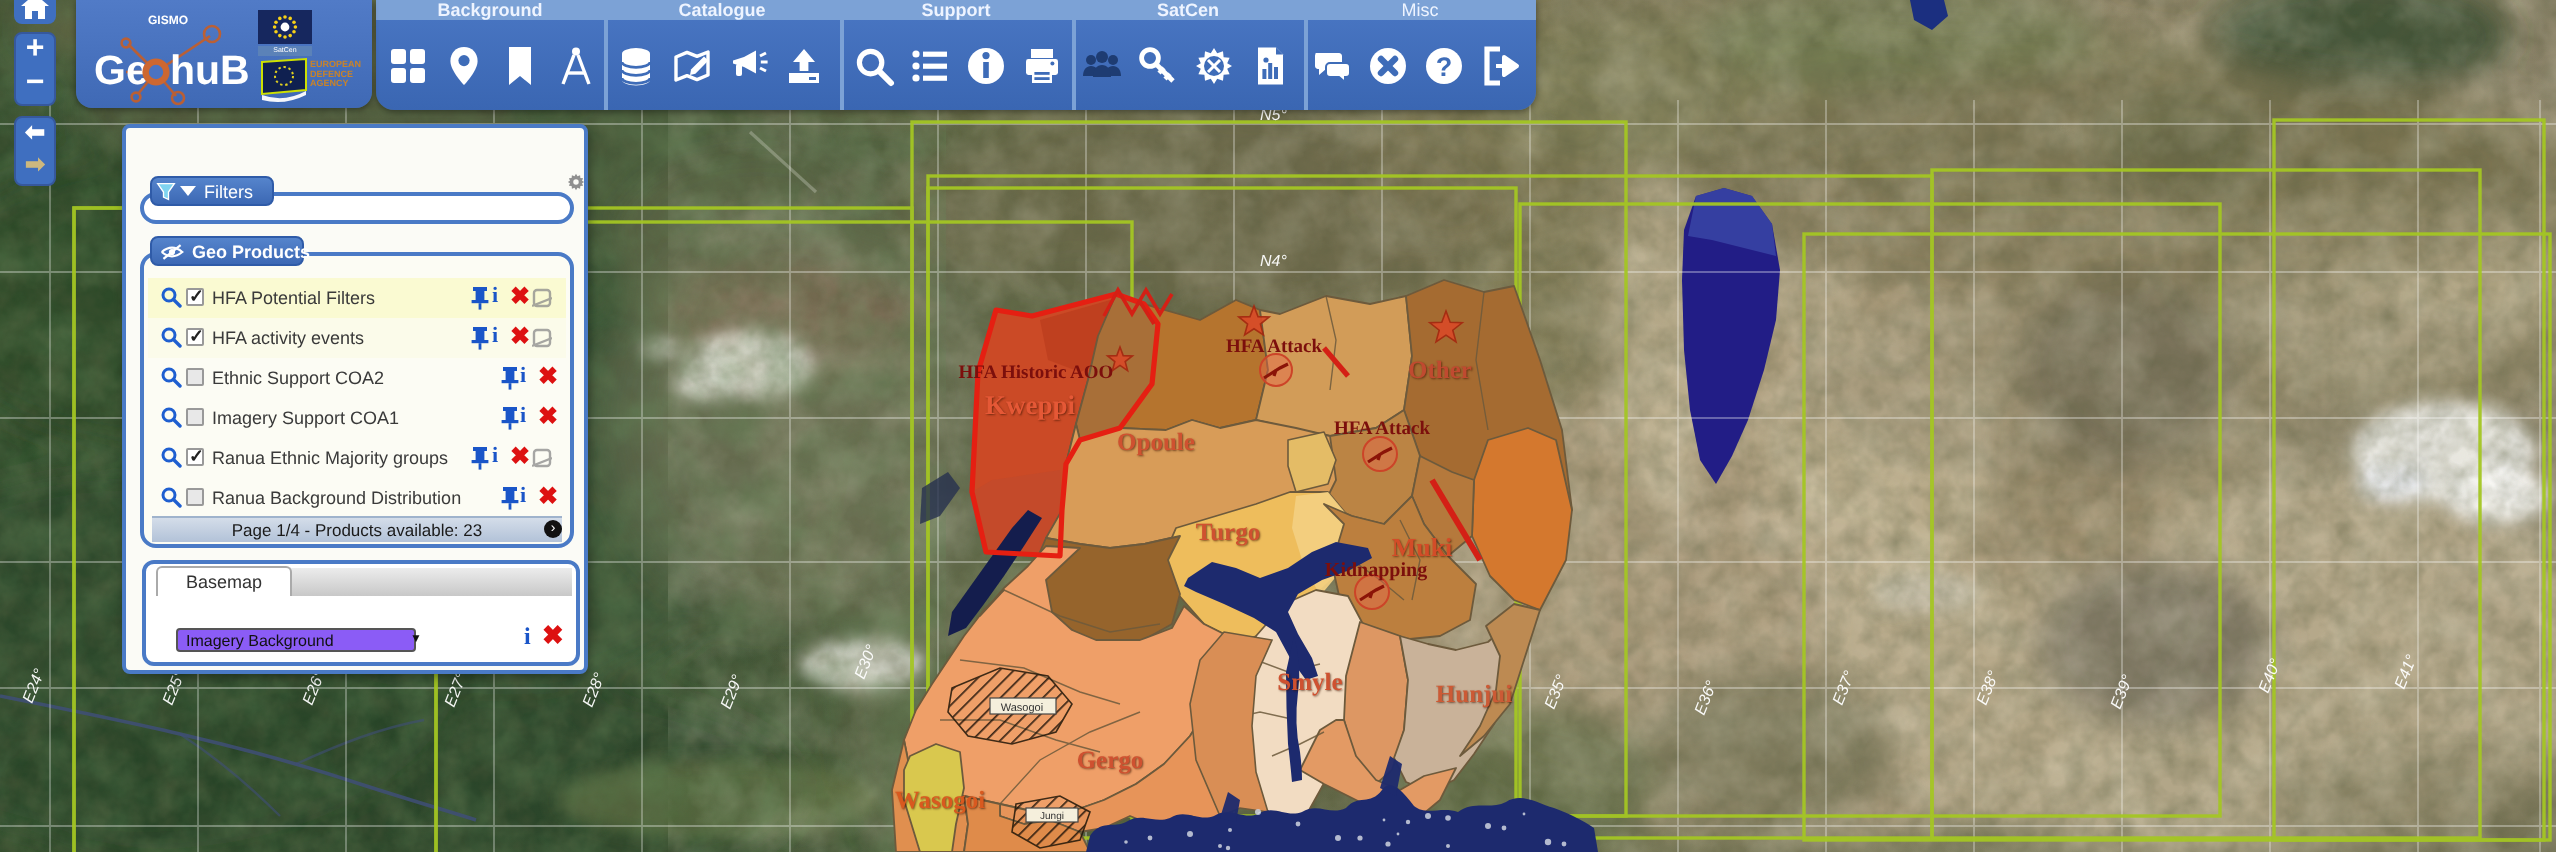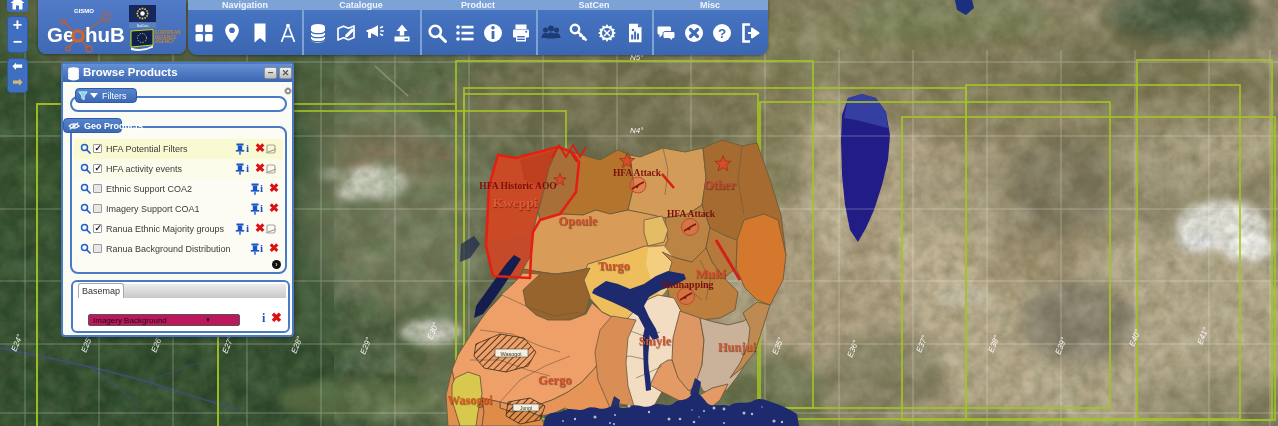--- a/index.html
+++ b/index.html
@@ -299,25 +299,25 @@
 <text x="518" y="189">HFA Historic AOO</text>
 <text x="637" y="176">HFA Attack</text>
 <text x="691" y="217">HFA Attack</text>
 <text x="688" y="288" font-size="10">Kidnapping</text>
 </g>
 </g>
 </svg>
 
 <div class="abs" style="left:188px;top:0;width:580px;height:55px;background:linear-gradient(#4a77c4,#3a66b2);border-radius:0 0 9px 9px;box-shadow:0 1px 3px rgba(0,0,0,0.4)"></div>
 <div class="abs" style="left:188px;top:0;width:580px;height:10px;background:#7ca2d6;border-radius:0"></div>
-<div class="abs" style="left:195px;top:0;width:100px;text-align:center;font-size:9px;font-weight:bold;color:#eef4ff;line-height:10px">Navigation</div>
+<div class="abs" style="left:195px;top:0;width:100px;text-align:center;font-size:9px;font-weight:bold;color:#eef4ff;line-height:10px">Background</div>
 <div class="abs" style="left:311px;top:0;width:100px;text-align:center;font-size:9px;font-weight:bold;color:#eef4ff;line-height:10px">Catalogue</div>
-<div class="abs" style="left:428px;top:0;width:100px;text-align:center;font-size:9px;font-weight:bold;color:#eef4ff;line-height:10px">Product</div>
+<div class="abs" style="left:428px;top:0;width:100px;text-align:center;font-size:9px;font-weight:bold;color:#eef4ff;line-height:10px">Support</div>
 <div class="abs" style="left:544px;top:0;width:100px;text-align:center;font-size:9px;font-weight:bold;color:#eef4ff;line-height:10px">SatCen</div>
-<div class="abs" style="left:660px;top:0;width:100px;text-align:center;font-size:9px;font-weight:bold;color:#eef4ff;line-height:10px">Misc</div>
+<div class="abs" style="left:660px;top:0;width:100px;text-align:center;font-size:9px;font-weight:normal;color:#eef4ff;line-height:10px">Misc</div>
 <div class="abs" style="left:302px;top:10px;width:2px;height:45px;background:#7ca2d6"></div>
 <div class="abs" style="left:420px;top:10px;width:2px;height:45px;background:#7ca2d6"></div>
 <div class="abs" style="left:536px;top:10px;width:2px;height:45px;background:#7ca2d6"></div>
 <div class="abs" style="left:652px;top:10px;width:2px;height:45px;background:#7ca2d6"></div>
 <svg class="abs" style="left:193px;top:22px" width="22" height="22" viewBox="0 0 22 22">
       <g fill="#ffffff">
         <rect x="2.5" y="2.5" width="7.5" height="7.5" rx="1.5"></rect>
         <rect x="12" y="2.5" width="7.5" height="7.5" rx="1.5"></rect>
         <rect x="2.5" y="12" width="7.5" height="7.5" rx="1.5"></rect>
         <rect x="12" y="12" width="7.5" height="7.5" rx="1.5"></rect>
@@ -508,47 +508,34 @@
       <path d="M8.5,1 L1.5,7 H3.5 V13.5 H7 V9.5 H10 V13.5 H13.5 V7 H15.5 Z" fill="#ffffff"></path>
     </svg>
 <div class="abs" style="left:7px;top:16px;width:21px;height:37px;background:#3f6fc0;border-radius:4px;border:1px solid #36589c;box-sizing:border-box"></div>
 <div class="abs" style="left:7px;top:16px;width:21px;height:19px;color:#fff;font-size:16px;font-weight:bold;text-align:center;line-height:18px">+</div>
 <div class="abs" style="left:7px;top:33px;width:21px;height:19px;color:#fff;font-size:16px;font-weight:bold;text-align:center;line-height:17px">−</div>
 <div class="abs" style="left:7px;top:58px;width:21px;height:35px;background:#3f6fc0;border-radius:4px;border:1px solid #36589c;box-sizing:border-box"></div>
 <div class="abs" style="left:7px;top:58px;width:21px;height:18px;color:#fff;font-size:12px;font-weight:bold;text-align:center;line-height:17px">⬅</div>
 <div class="abs" style="left:7px;top:74px;width:21px;height:18px;color:#cdb87e;font-size:12px;font-weight:bold;text-align:center;line-height:16px">➡</div>
 
 <div class="abs" style="left:61px;top:62px;width:233px;height:275px;background:#fbfbf6;border:2px solid #4a7ac6;border-radius:4px;box-sizing:border-box;box-shadow:1px 2px 5px rgba(0,0,0,0.35)">
-  <div class="abs" style="left:0;top:0;width:229px;height:18px;background:linear-gradient(#6590d4,#3a67b2);border-radius:2px 2px 0 0">
-    <svg class="abs" style="left:3px;top:1.5px" width="15" height="15" viewBox="0 0 22 22">
-          <g>
-            <ellipse cx="11" cy="4.5" rx="8" ry="2.8" fill="#fff"></ellipse>
-            <path d="M3,6 V9.5 C3,11 6.6,12.2 11,12.2 C15.4,12.2 19,11 19,9.5 V6 Z" fill="#fff"></path>
-            <path d="M3,10.5 V14 C3,15.5 6.6,16.7 11,16.7 C15.4,16.7 19,15.5 19,14 V10.5 Z" fill="#fff"></path>
-            <path d="M3,15 V18.5 C3,20 6.6,21.2 11,21.2 C15.4,21.2 19,20 19,18.5 V15 Z" fill="#fff"></path>
-          </g>
-        </svg>
-    <span class="abs" style="left:20px;top:2px;font-size:11.5px;font-weight:bold;color:#ffffff">Browse Products</span>
-    <div class="abs" style="left:201px;top:3px;width:13px;height:12px;background:linear-gradient(#f0f0f0,#bdbdbd);border:1px solid #8f8f8f;border-radius:2px;box-sizing:border-box;color:#555;font-size:10px;font-weight:bold;text-align:center;line-height:9px">–</div>
-    <div class="abs" style="left:216px;top:3px;width:13px;height:12px;background:linear-gradient(#f0f0f0,#bdbdbd);border:1px solid #8f8f8f;border-radius:2px;box-sizing:border-box;color:#555;font-size:9px;font-weight:bold;text-align:center;line-height:11px">✕</div>
-  </div>
   <svg class="abs" style="left:220px;top:22px" width="10" height="10" viewBox="0 0 22 22">
         <path d="M11,2 L12.6,4.6 L15.5,3.6 L15.8,6.6 L18.8,6.9 L17.6,9.6 L20,11 L17.6,12.4 L18.8,15.1 L15.8,15.4 L15.5,18.4 L12.6,17.4 L11,20 L9.4,17.4 L6.5,18.4 L6.2,15.4 L3.2,15.1 L4.4,12.4 L2,11 L4.4,9.6 L3.2,6.9 L6.2,6.6 L6.5,3.6 L9.4,4.6 Z" fill="#909090"></path>
         <circle cx="11" cy="11" r="3" fill="#fbfbf6"></circle>
       </svg>
   <div class="abs" style="left:7px;top:32px;width:217px;height:16px;background:#ffffff;border:2px solid #4a7ac6;border-radius:8px;box-sizing:border-box"></div>
   <div class="abs" style="left:12px;top:24px;width:62px;height:15px;background:linear-gradient(#5584cc,#3c68b4);border:1px solid #2f5ba8;border-radius:4px;box-sizing:border-box">
     <svg class="abs" style="left:2px;top:2px" width="10" height="10" viewBox="0 0 12 12">
           <path d="M1,1 H11 L7.5,6 V10.5 L4.5,9 V6 Z" fill="#7fd4f0" stroke="#fff" stroke-width="0.8"></path>
         </svg>
     <span class="abs" style="left:14px;top:3.5px;width:0;height:0;border-left:4px solid transparent;border-right:4px solid transparent;border-top:5px solid #fff"></span>
     <span class="abs" style="left:26px;top:1.5px;font-size:9px;font-weight:normal;color:#fff">Filters</span>
   </div>
   <div class="abs" style="left:7px;top:62px;width:217px;height:148px;background:#fcfcf4;border:2px solid #4a7ac6;border-radius:8px;box-sizing:border-box"></div>
-  <div class="abs" style="left:0;top:54px;width:59px;height:15px;background:linear-gradient(#5584cc,#3c68b4);border:1px solid #2f5ba8;border-radius:4px;box-sizing:border-box">
+  <div class="abs" style="left:12px;top:54px;width:77px;height:15px;background:linear-gradient(#5584cc,#3c68b4);border:1px solid #2f5ba8;border-radius:4px;box-sizing:border-box">
     <svg class="abs" style="left:4px;top:2px" width="12" height="10" viewBox="0 0 14 11">
           <path d="M1,5.5 Q7,0.5 13,5.5 Q7,10.5 1,5.5" fill="none" stroke="#fff" stroke-width="1.3"></path>
           <circle cx="7" cy="5.5" r="1.8" fill="#fff"></circle>
           <line x1="2" y1="9.5" x2="12" y2="1.5" stroke="#fff" stroke-width="1.3"></line>
         </svg>
     <span class="abs" style="left:20px;top:1.5px;font-size:9px;font-weight:bold;color:#fff">Geo Products</span>
   </div>
   <div class="abs" style="left:11px;top:75px;width:209px;height:20px;background:#fafad2"></div>
   <svg class="abs" style="left:17px;top:79px" width="11" height="11" viewBox="0 0 22 22">
         <circle cx="9" cy="9" r="6" fill="none" stroke="#1f5fd0" stroke-width="3"></circle>
@@ -659,25 +646,26 @@
         <g fill="#1a55c8">
           <rect x="1.5" y="0.5" width="7" height="2"></rect>
           <rect x="2.8" y="2.5" width="4.4" height="4.5"></rect>
           <rect x="0.8" y="7" width="8.4" height="1.6"></rect>
           <rect x="4.3" y="8.6" width="1.4" height="3.2"></rect>
         </g>
       </svg>
   <span class="abs" style="left:197px;top:178px;font-size:11px;font-weight:bold;color:#1a55c8;font-family:Liberation Serif,serif">i</span>
   <span class="abs" style="left:206px;top:177px;font-size:12px;font-weight:bold;color:#dd1111">✖</span>
 
+  <div class="abs" style="left:13px;top:194px;width:205px;height:12px;background:linear-gradient(#d4dde9,#b2c2d8);border-top:1px solid #9fb3cc;font-size:8.5px;color:#1a1a1a;text-align:center;line-height:12px">Page 1/4 - Products available: 23</div>
   <div class="abs" style="left:209px;top:195.5px;width:9px;height:9px;background:#111;border-radius:50%;color:#fff;font-size:7px;text-align:center;line-height:9px">›</div>
   <div class="abs" style="left:8px;top:216px;width:219px;height:53px;background:#ffffff;border:2px solid #4a7ac6;border-radius:6px;box-sizing:border-box">
     <div class="abs" style="left:44px;top:2px;width:169px;height:14px;background:linear-gradient(#ececec,#c8c8c8)"></div>
-    <div class="abs" style="left:5px;top:1px;width:46px;height:15px;background:#fff;border:1px solid #aaa;border-bottom:none;border-radius:3px 3px 0 0;box-sizing:border-box;font-size:9px;color:#333;text-align:center;line-height:14px">Basemap</div>
-    <div class="abs" style="left:15px;top:32px;width:152px;height:12px;background:#be185d;border:1px solid #555;border-radius:2px;box-sizing:border-box">
+    <div class="abs" style="left:5px;top:1px;width:68px;height:15px;background:#fff;border:1px solid #aaa;border-bottom:none;border-radius:3px 3px 0 0;box-sizing:border-box;font-size:9px;color:#333;text-align:center;line-height:14px">Basemap</div>
+    <div class="abs" style="left:15px;top:32px;width:120px;height:12px;background:#8b5cf6;border:1px solid #555;border-radius:2px;box-sizing:border-box">
       <span class="abs" style="left:4px;top:1px;font-size:8px;color:#111">Imagery Background</span>
       <span class="abs" style="left:116px;top:1.5px;font-size:6px;color:#111">▼</span>
     </div>
     <span class="abs" style="left:189px;top:29px;font-size:12px;font-weight:bold;color:#1a55c8;font-family:Liberation Serif,serif">i</span>
     <span class="abs" style="left:198px;top:28px;font-size:13px;font-weight:bold;color:#dd1111">✖</span>
   </div>
 </div>
 </div>
 
 </body></html>

